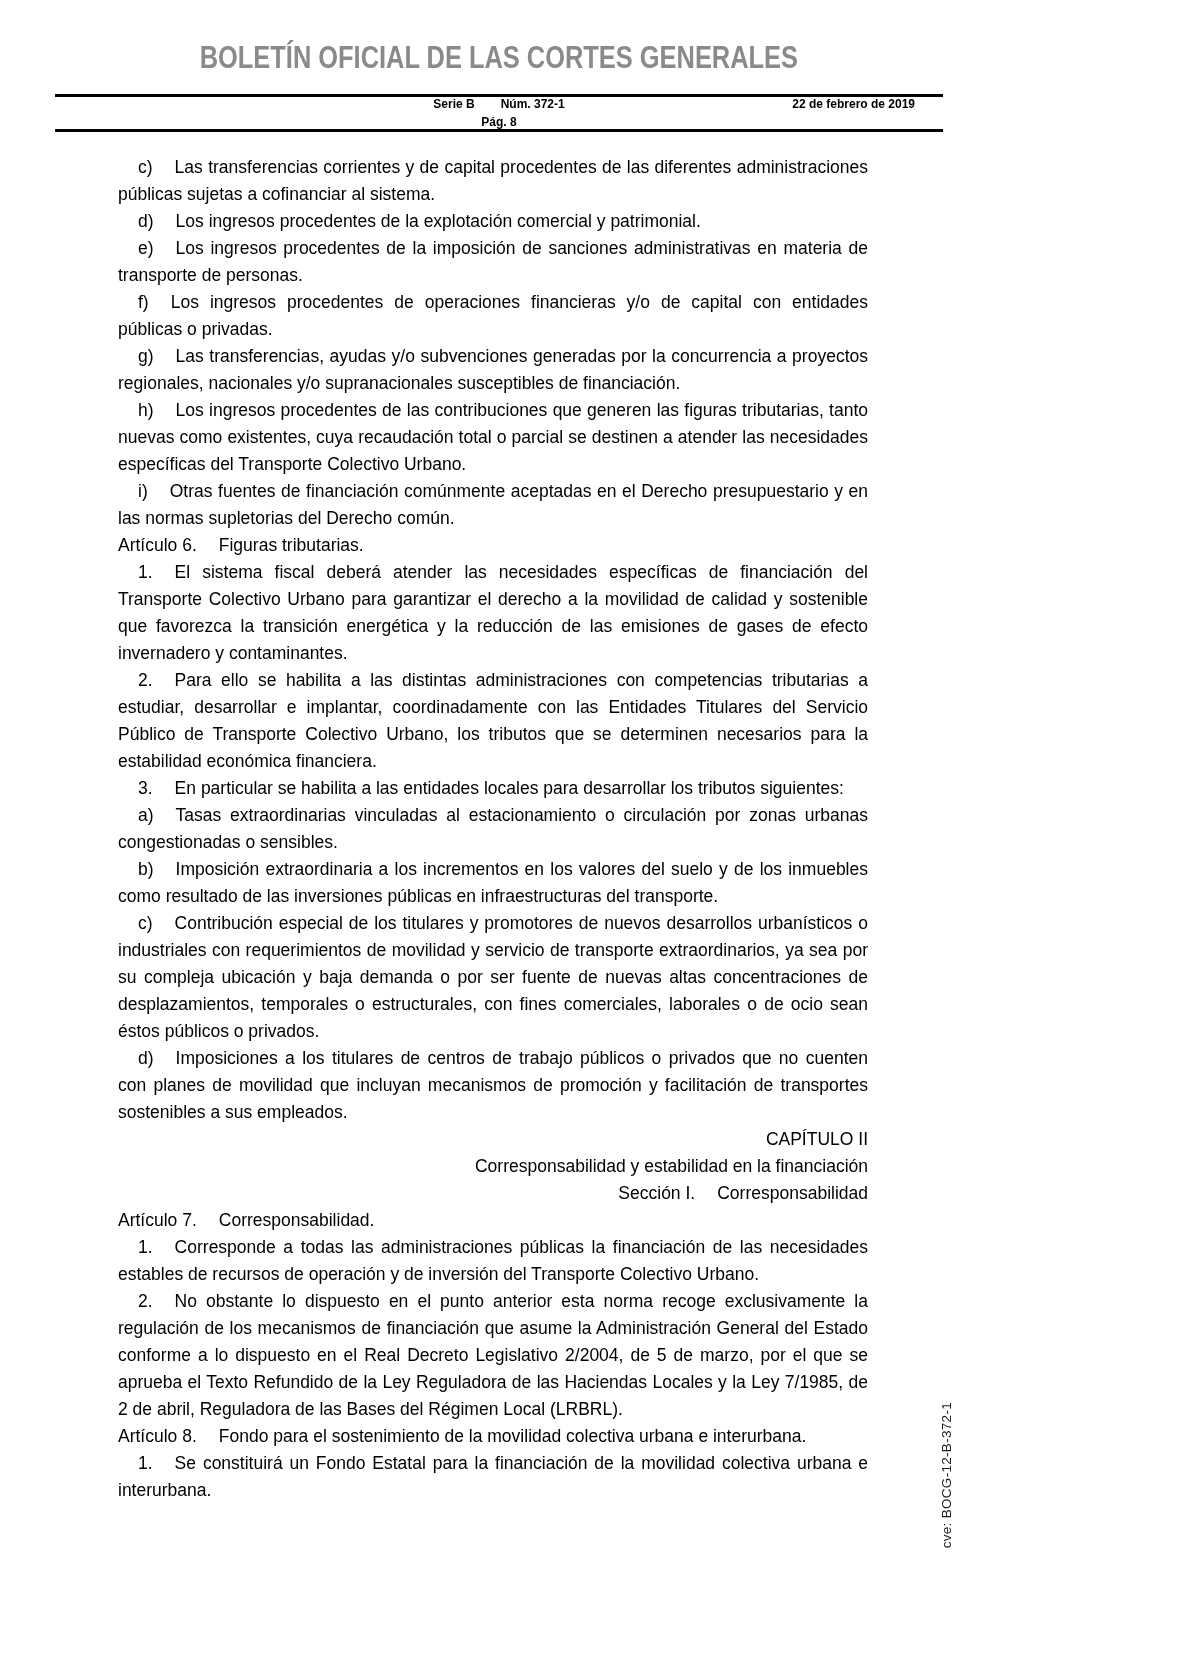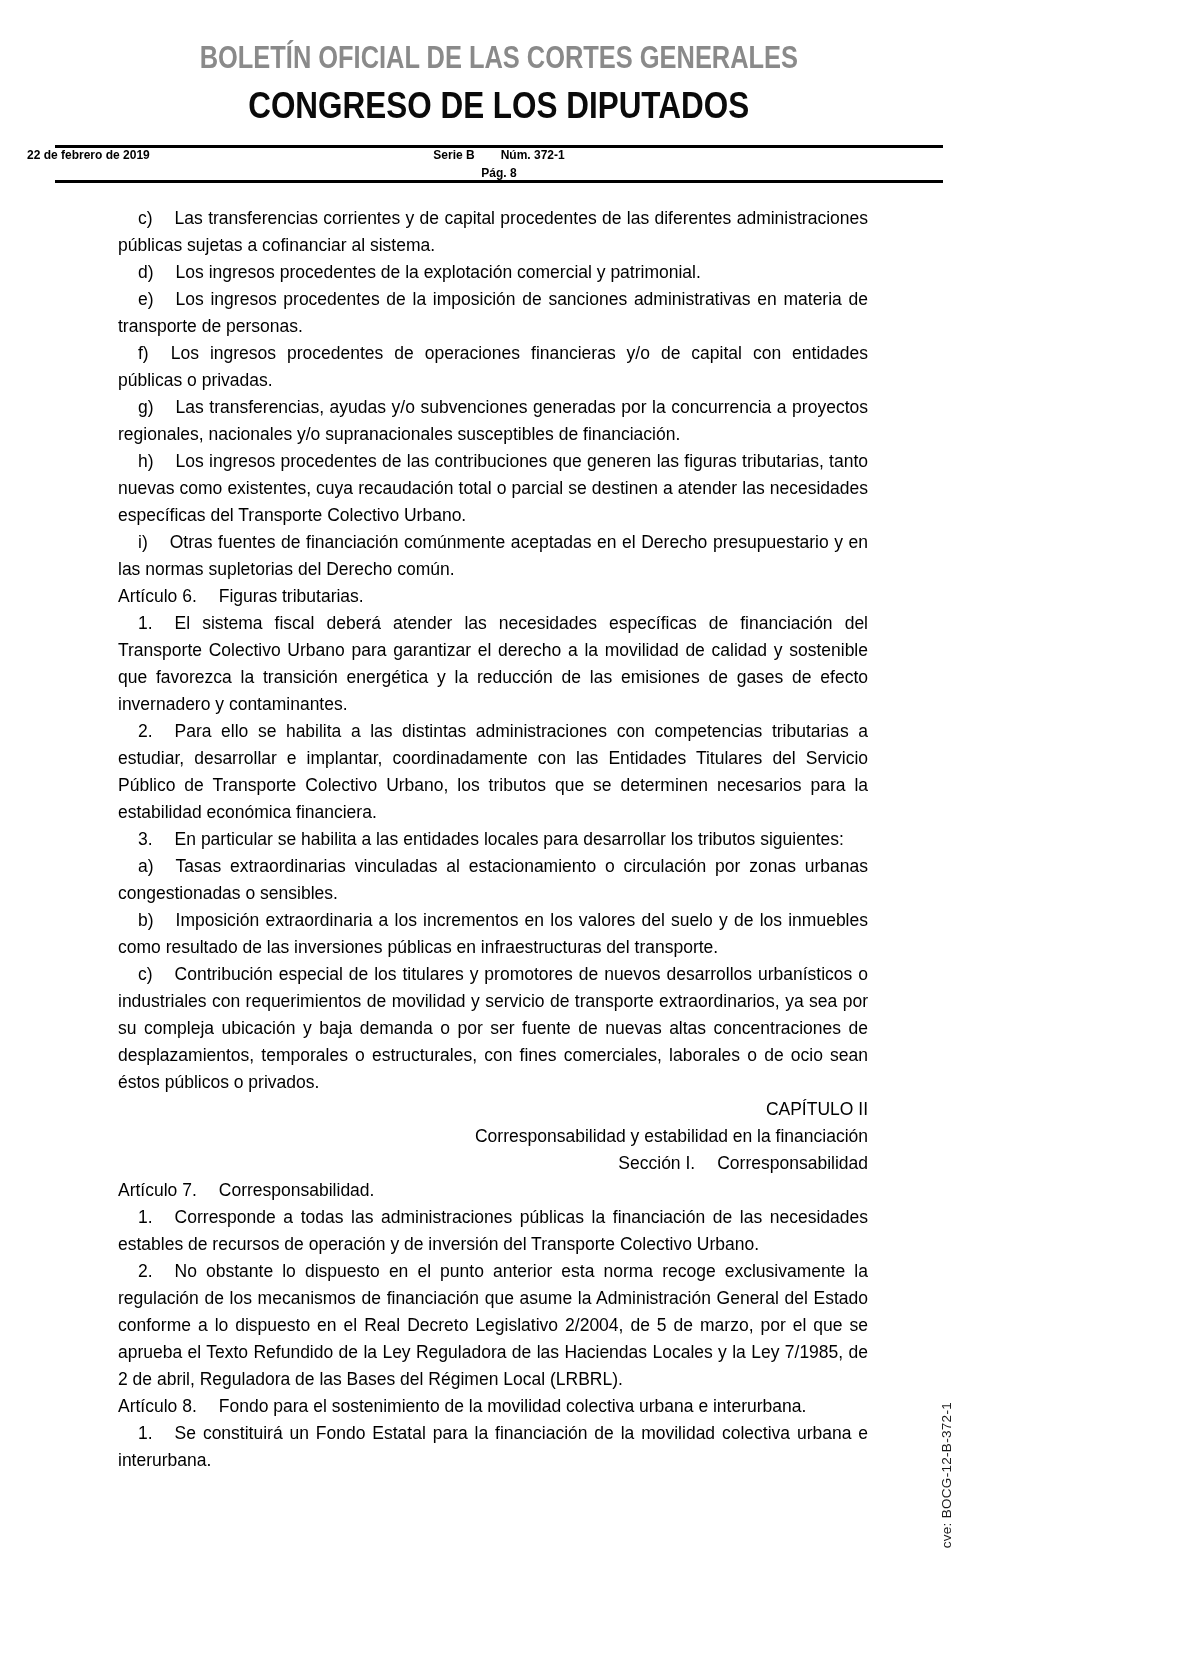--- a/index.html
+++ b/index.html
@@ -32,21 +32,21 @@
     margin: 20px 55px 0 55px;
     border-top: 3px solid #000;
     border-bottom: 3px solid #000;
     height: 32px;
     display: flex; align-items: center; justify-content: space-between;
     font-size: 12px; font-weight: bold; flex-direction: column;
   }
   .meta-left { display: flex; }
   .meta-left .serie { margin-right: 26px; }
   .meta-center {
-    position: absolute; left: 0; right: 0; text-align: left;
+    position: absolute; left: 0; right: 0; text-align: right;
     transform: translateX(-28px);
   }
   .meta-right { position: relative; z-index: 1; background: transparent; }
   
   .body-text {
     margin: 22px 130px 0 118px;
     font-size: 17.5px;
     line-height: 27px;
     text-align: justify;
   }
@@ -71,23 +71,20 @@
 </style>
 </head>
 <body>
 
 <div class="page">
 
   <header class="masthead">
     <div class="bulletin-title">
       <span class="squeeze">BOLETÍN OFICIAL DE LAS CORTES GENERALES</span>
     </div>
-    <div class="congress-title">
-      <span class="squeeze">CONGRESO DE LOS DIPUTADOS</span>
-    </div>
   </header>
 
   <div class="meta-band">
     <div class="meta-left">
       <span class="serie">Serie B</span>
       <span>Núm. 372-1</span>
     </div>
     <div class="meta-center">22 de febrero de 2019</div>
     <div class="meta-right">Pág. 8</div>
   </div>
@@ -104,20 +101,21 @@
 
     <p class="heading mt"><span class="marker">Artículo 6.</span><span>Figuras tributarias.</span></p>
 
     <p class="mt"><span class="marker">1.</span><span>El sistema fiscal deberá atender las necesidades específicas de financiación del Transporte Colectivo Urbano para garantizar el derecho a la movilidad de calidad y sostenible que favorezca la transición energética y la reducción de las emisiones de gases de efecto invernadero y contaminantes.</span></p>
     <p><span class="marker">2.</span><span>Para ello se habilita a las distintas administraciones con competencias tributarias a estudiar, desarrollar e implantar, coordinadamente con las Entidades Titulares del Servicio Público de Transporte Colectivo Urbano, los tributos que se determinen necesarios para la estabilidad económica financiera.</span></p>
     <p><span class="marker">3.</span><span>En particular se habilita a las entidades locales para desarrollar los tributos siguientes:</span></p>
 
     <p class="mt"><span class="marker">a)</span><span>Tasas extraordinarias vinculadas al estacionamiento o circulación por zonas urbanas congestionadas o sensibles.</span></p>
     <p><span class="marker">b)</span><span>Imposición extraordinaria a los incrementos en los valores del suelo y de los inmuebles como resultado de las inversiones públicas en infraestructuras del transporte.</span></p>
     <p><span class="marker">c)</span><span>Contribución especial de los titulares y promotores de nuevos desarrollos urbanísticos o industriales con requerimientos de movilidad y servicio de transporte extraordinarios, ya sea por su compleja ubicación y baja demanda o por ser fuente de nuevas altas concentraciones de desplazamientos, temporales o estructurales, con fines comerciales, laborales o de ocio sean éstos públicos o privados.</span></p>
+    <p><span class="marker">d)</span><span>Imposiciones a los titulares de centros de trabajo públicos o privados que no cuenten con planes de movilidad que incluyan mecanismos de promoción y facilitación de transportes sostenibles a sus empleados.</span></p>
 
     <p class="center mt">CAPÍTULO II</p>
     <p class="center mt">Corresponsabilidad y estabilidad en la financiación</p>
 
     <p class="center mt-lg"><span class="marker">Sección I.</span><span>Corresponsabilidad</span></p>
 
     <p class="heading mt"><span class="marker">Artículo 7.</span><span>Corresponsabilidad.</span></p>
 
     <p class="mt-sm"><span class="marker">1.</span><span>Corresponde a todas las administraciones públicas la financiación de las necesidades estables de recursos de operación y de inversión del Transporte Colectivo Urbano.</span></p>
     <p><span class="marker">2.</span><span>No obstante lo dispuesto en el punto anterior esta norma recoge exclusivamente la regulación de los mecanismos de financiación que asume la Administración General del Estado conforme a lo dispuesto en el Real Decreto Legislativo 2/2004, de 5 de marzo, por el que se aprueba el Texto Refundido de la Ley Reguladora de las Haciendas Locales y la Ley 7/1985, de 2 de abril, Reguladora de las Bases del Régimen Local (LRBRL).</span></p>

